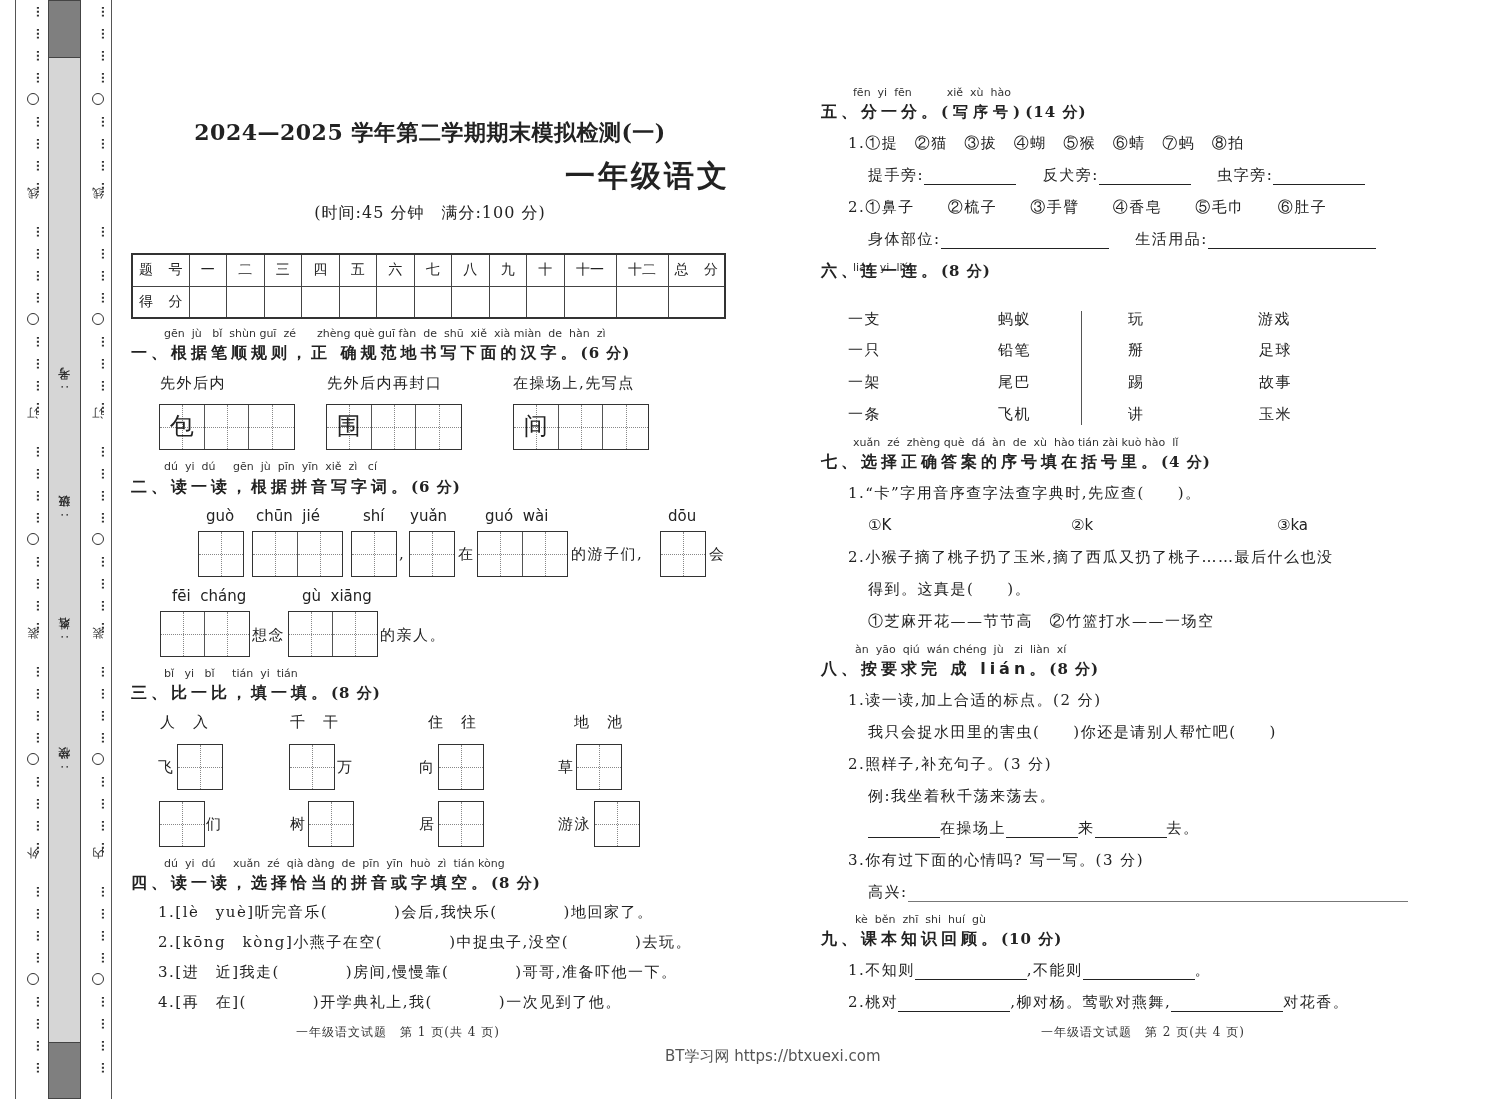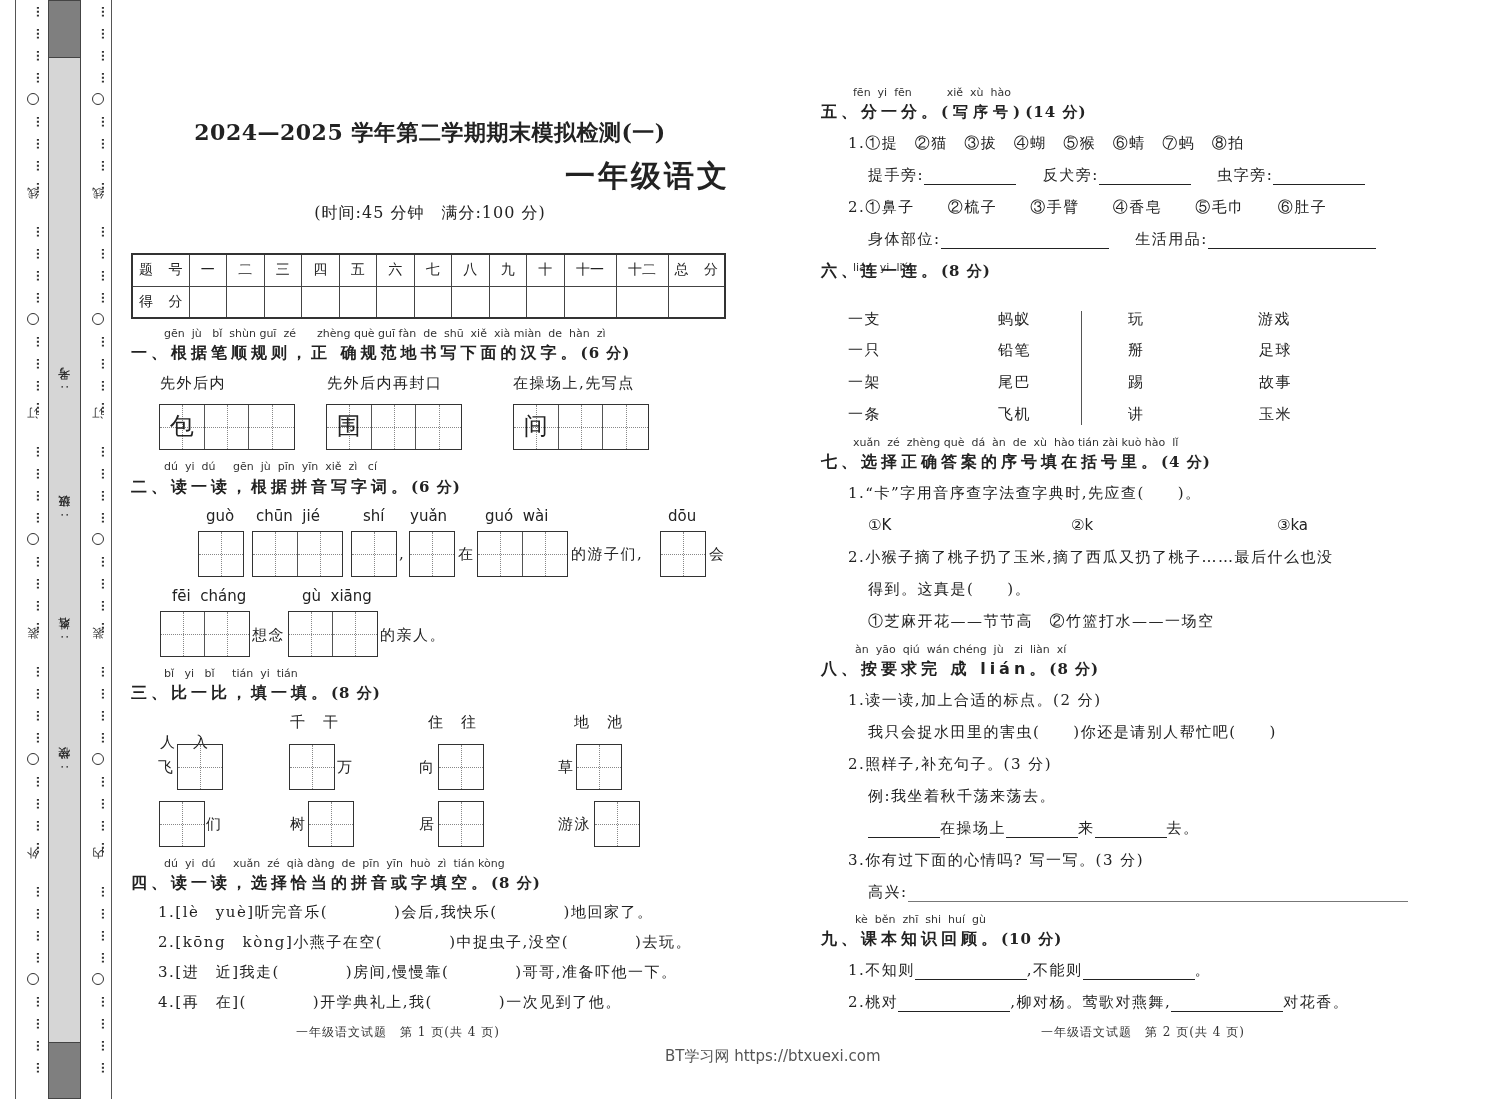--- a/index.html
+++ b/index.html
@@ -296,21 +296,21 @@
   </div>
 <div class="abs txt" style="left:252px;top:626px">想念</div>
 <div class="grid" style="left:288px;top:611px;width:90px;height:46px">
     <div class="cell" style="width:44px"></div>
     <div class="cell" style="width:44px"></div>
   </div>
 <div class="abs txt" style="left:380px;top:626px">的亲人。</div>
 
 <div class="abs py" style="left:164px;top:667px">bǐ   yi   bǐ     tián  yi  tián</div>
 <div class="abs sec" style="left:131px;top:683px"><span>三、比一比，填一填。</span><span class="pts">(8 分)</span></div>
-<div class="abs txt" style="left:160px;top:733px">人　入</div>
+<div class="abs txt" style="left:160px;top:713px">人　入</div>
 <div class="abs txt" style="left:290px;top:713px">千　干</div>
 <div class="abs txt" style="left:428px;top:713px">住　往</div>
 <div class="abs txt" style="left:574px;top:713px">地　池</div>
 
 <div class="abs txt" style="left:158px;top:758px">飞</div>
 <div class="grid" style="left:177px;top:744px;width:46px;height:46px">
     <div class="cell" style="width:44px"></div>
   </div>
 <div class="grid" style="left:289px;top:744px;width:46px;height:46px">
     <div class="cell" style="width:44px"></div>

